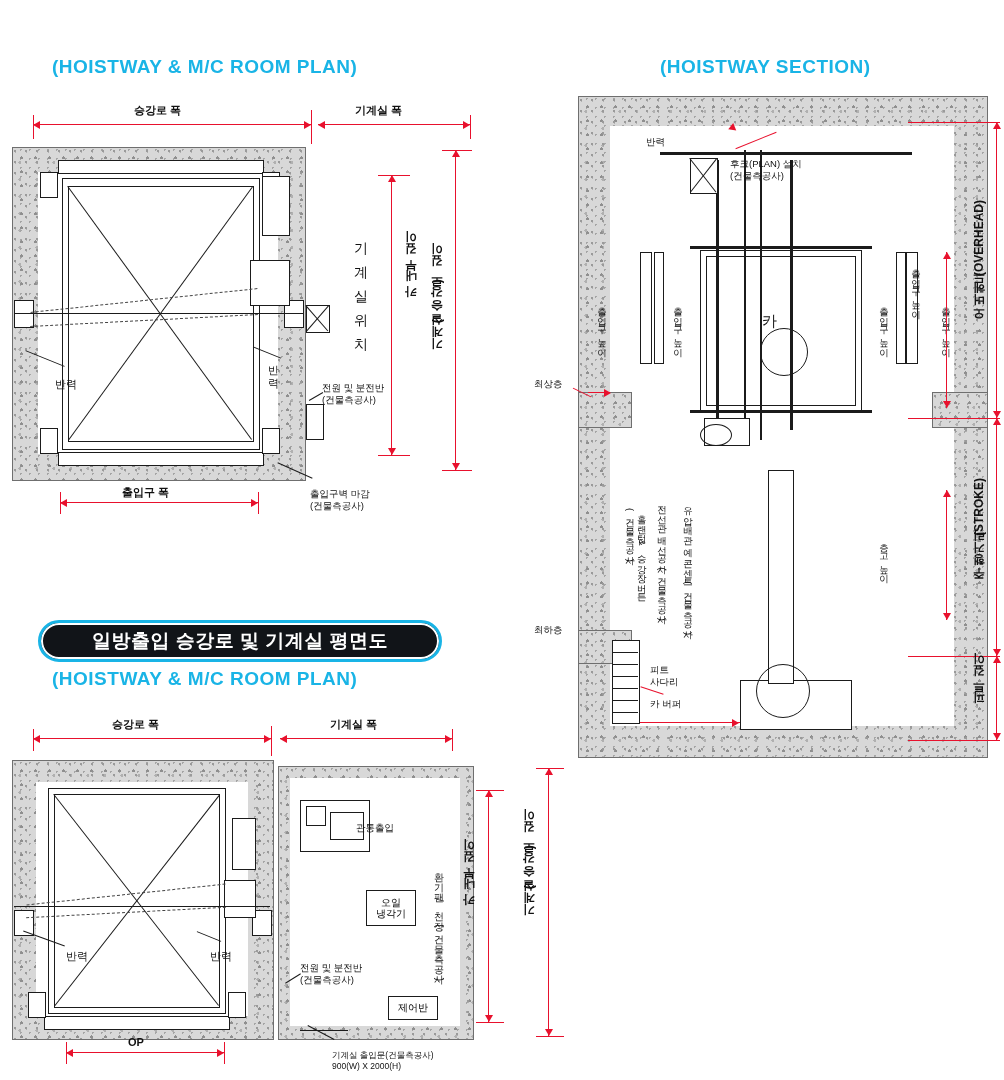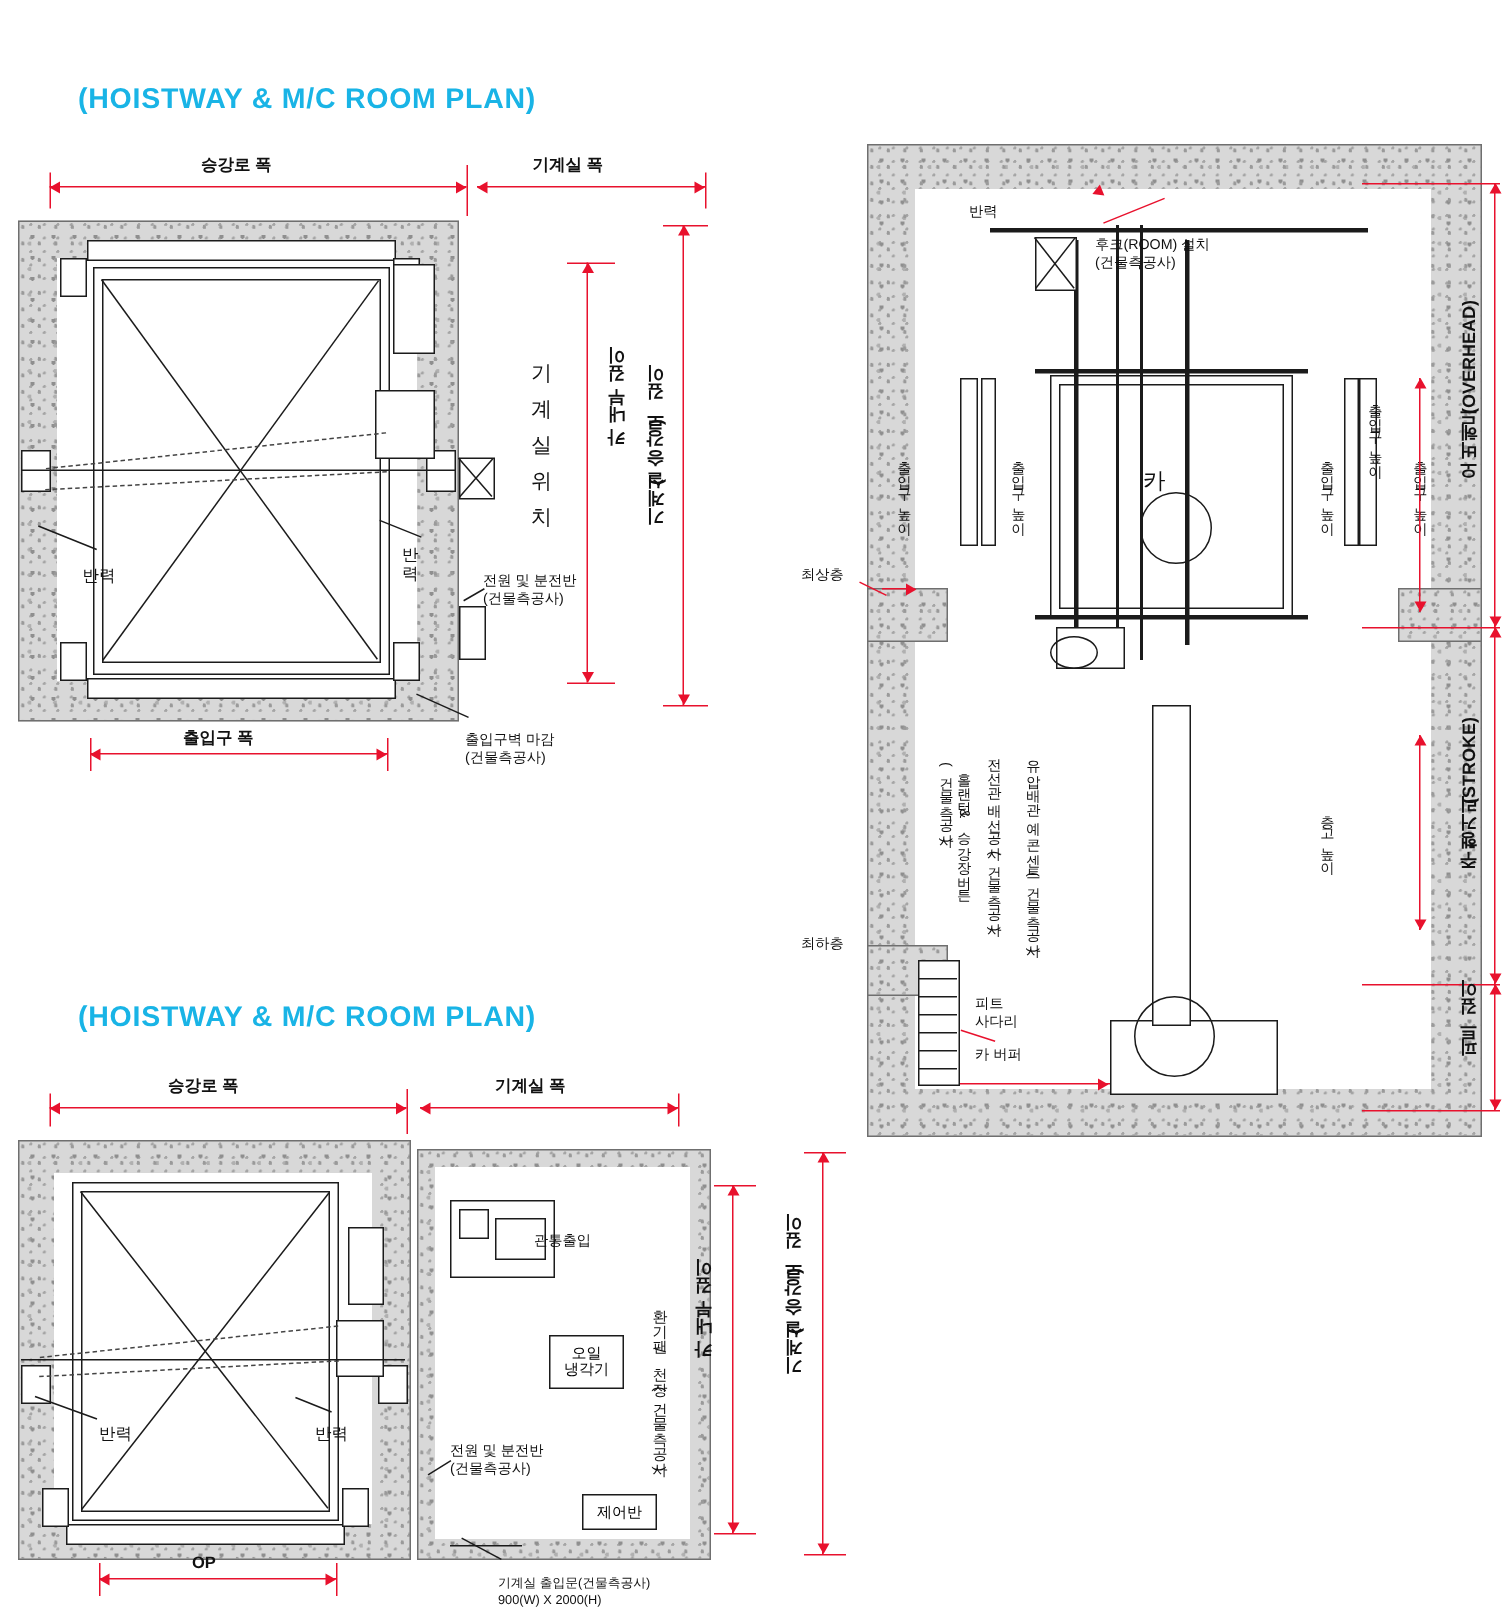--- a/index.html
+++ b/index.html
@@ -137,20 +137,21 @@
   <div class="arrowL" style="left:60px;top:499px;"></div>
   <div class="arrowR" style="left:251px;top:499px;"></div>
   <div class="redln" style="left:60px;top:492px;width:1px;height:22px;"></div>
   <div class="redln" style="left:258px;top:492px;width:1px;height:22px;"></div>
   <div class="lbl" style="left:122px;top:486px;font-weight:bold;">출입구 폭</div>
 
   <div class="lbl sm" style="left:310px;top:488px;white-space:pre-line;">출입구벽 마감
 (건물측공사)</div>
   <div class="ln" style="left:276px;top:470px;width:38px;height:1px;transform:rotate(24deg);"></div>
 
+  <div class="pill" style="left:38px;top:620px;width:398px;height:36px;font-size:19px;">일방출입 승강로 및 기계실 평면도</div>
   <div class="subtitle" style="left:52px;top:668px;font-size:19px;">(HOISTWAY &amp; M/C ROOM PLAN)</div>
 
   <div class="redln" style="left:33px;top:738px;width:238px;height:1px;"></div>
   <div class="arrowL" style="left:33px;top:735px;"></div>
   <div class="arrowR" style="left:264px;top:735px;"></div>
   <div class="redln" style="left:33px;top:729px;width:1px;height:22px;"></div>
   <div class="redln" style="left:271px;top:726px;width:1px;height:30px;"></div>
   <div class="redln" style="left:280px;top:738px;width:172px;height:1px;"></div>
   <div class="arrowL" style="left:280px;top:735px;"></div>
   <div class="arrowR" style="left:445px;top:735px;"></div>
@@ -216,20 +217,21 @@
   <div class="arrowR" style="left:217px;top:1049px;"></div>
   <div class="redln" style="left:66px;top:1042px;width:1px;height:22px;"></div>
   <div class="redln" style="left:224px;top:1042px;width:1px;height:22px;"></div>
   <div class="lbl" style="left:128px;top:1036px;font-weight:bold;">OP</div>
 
   <div class="lbl xs" style="left:332px;top:1050px;white-space:pre-line;line-height:1.3;">기계실 출입문(건물측공사)
 900(W) X 2000(H)</div>
   <div class="ln" style="left:306px;top:1032px;width:30px;height:1px;transform:rotate(28deg);"></div>
   <div class="ln" style="left:300px;top:1030px;width:48px;height:1px;"></div>
 
+  <div class="subtitle" style="left:660px;top:56px;font-size:19px;">(HOISTWAY SECTION)</div>
 
   <div class="wall" style="left:578px;top:96px;width:408px;height:660px;"></div>
   <div style="position:absolute;left:610px;top:126px;width:344px;height:600px;background:#ffffff;"></div>
 
   <div class="wall" style="left:578px;top:392px;width:52px;height:34px;"></div>
   <div class="wall" style="left:932px;top:392px;width:54px;height:34px;"></div>
 
   <div class="wall" style="left:578px;top:630px;width:52px;height:32px;"></div>
 
   <div class="box" style="left:700px;top:250px;width:160px;height:160px;"></div>
@@ -245,21 +247,21 @@
 
   <div class="box" style="left:640px;top:252px;width:10px;height:110px;"></div>
   <div class="box" style="left:906px;top:252px;width:10px;height:110px;"></div>
   <div class="box" style="left:654px;top:252px;width:8px;height:110px;"></div>
   <div class="box" style="left:896px;top:252px;width:8px;height:110px;"></div>
 
   <div class="box" style="left:690px;top:158px;width:26px;height:34px;"></div>
   <div class="diag" style="left:690px;top:158px;width:43px;transform:rotate(52deg);"></div>
   <div class="diag" style="left:690px;top:192px;width:43px;transform:rotate(-52deg);"></div>
   <div class="lbl sm" style="left:646px;top:136px;">반력</div>
-  <div class="lbl sm" style="left:730px;top:158px;white-space:pre-line;line-height:1.3;">후크(ROOM) 설치
+  <div class="lbl sm" style="left:730px;top:158px;white-space:pre-line;line-height:1.3;">후크(PLAN) 설치
 (건물측공사)</div>
   <div class="redln" style="left:734px;top:140px;width:44px;height:1px;transform:rotate(-22deg);"></div>
   <div class="arrowL" style="left:728px;top:124px;transform:rotate(-22deg);"></div>
 
   <div class="box" style="left:740px;top:680px;width:110px;height:48px;"></div>
   <div class="box" style="left:768px;top:470px;width:24px;height:212px;"></div>
   <div class="cir" style="left:760px;top:328px;width:46px;height:46px;"></div>
   <div class="cir" style="left:756px;top:664px;width:52px;height:52px;"></div>
   <div class="box" style="left:704px;top:418px;width:44px;height:26px;"></div>
   <div class="cir" style="left:700px;top:424px;width:30px;height:20px;"></div>

